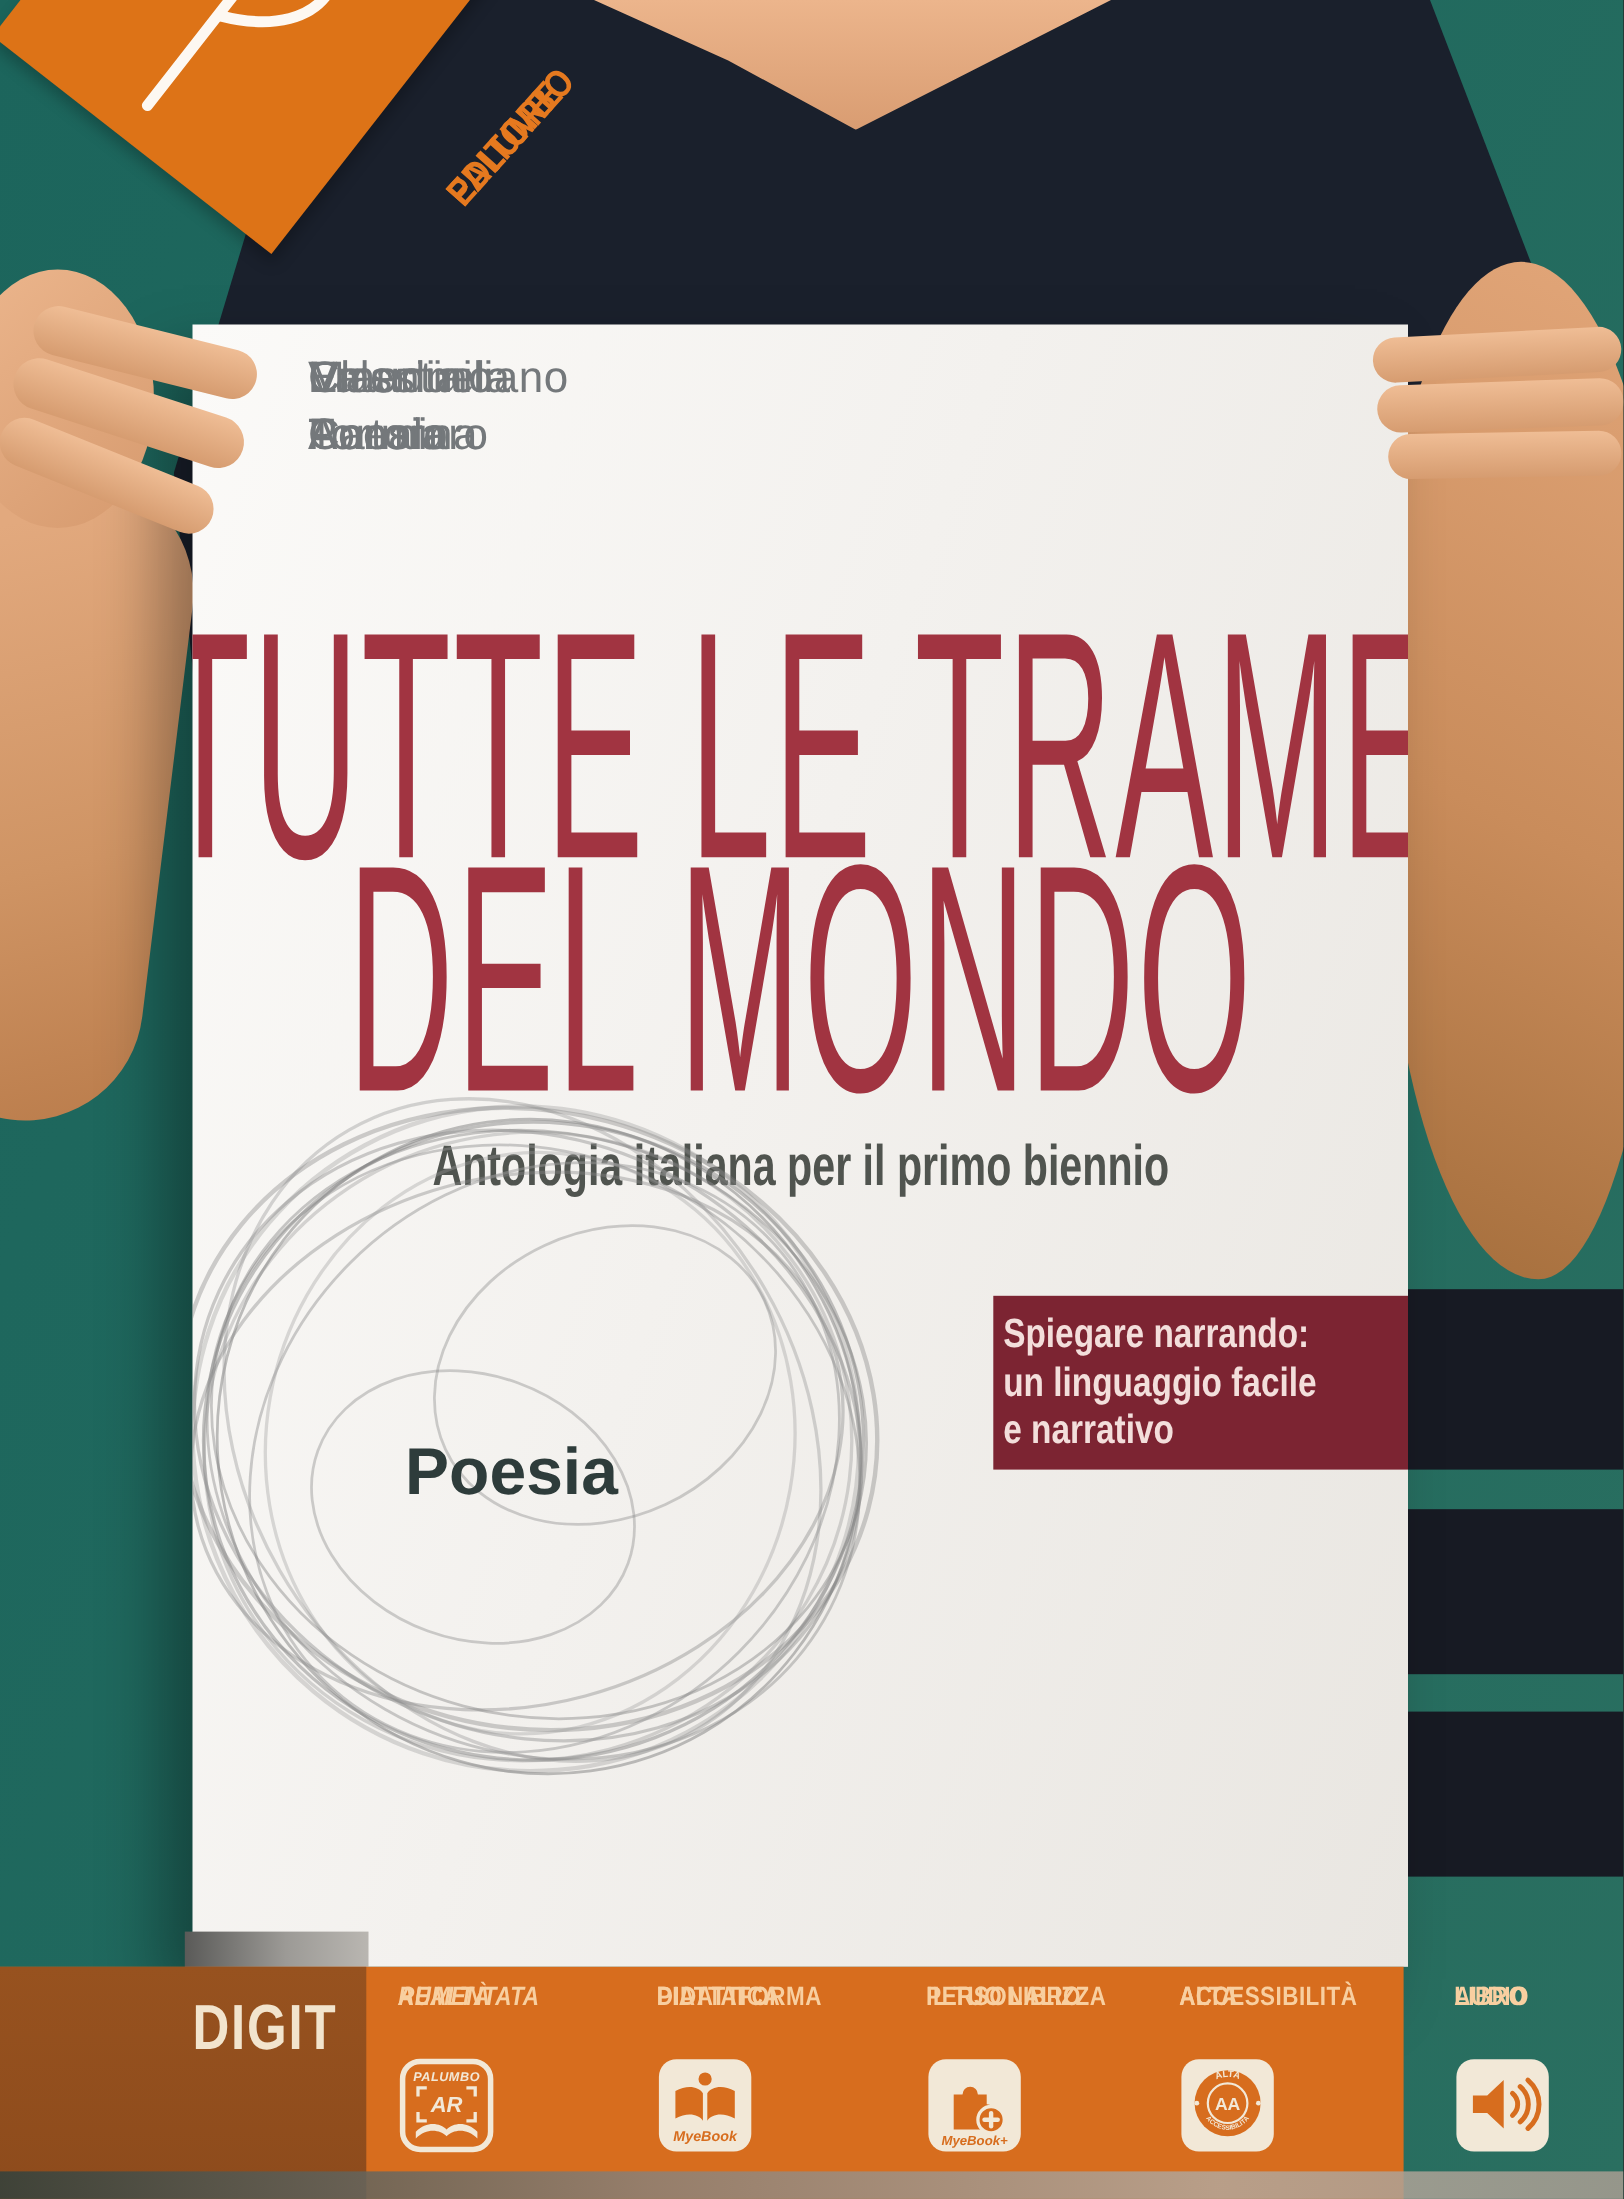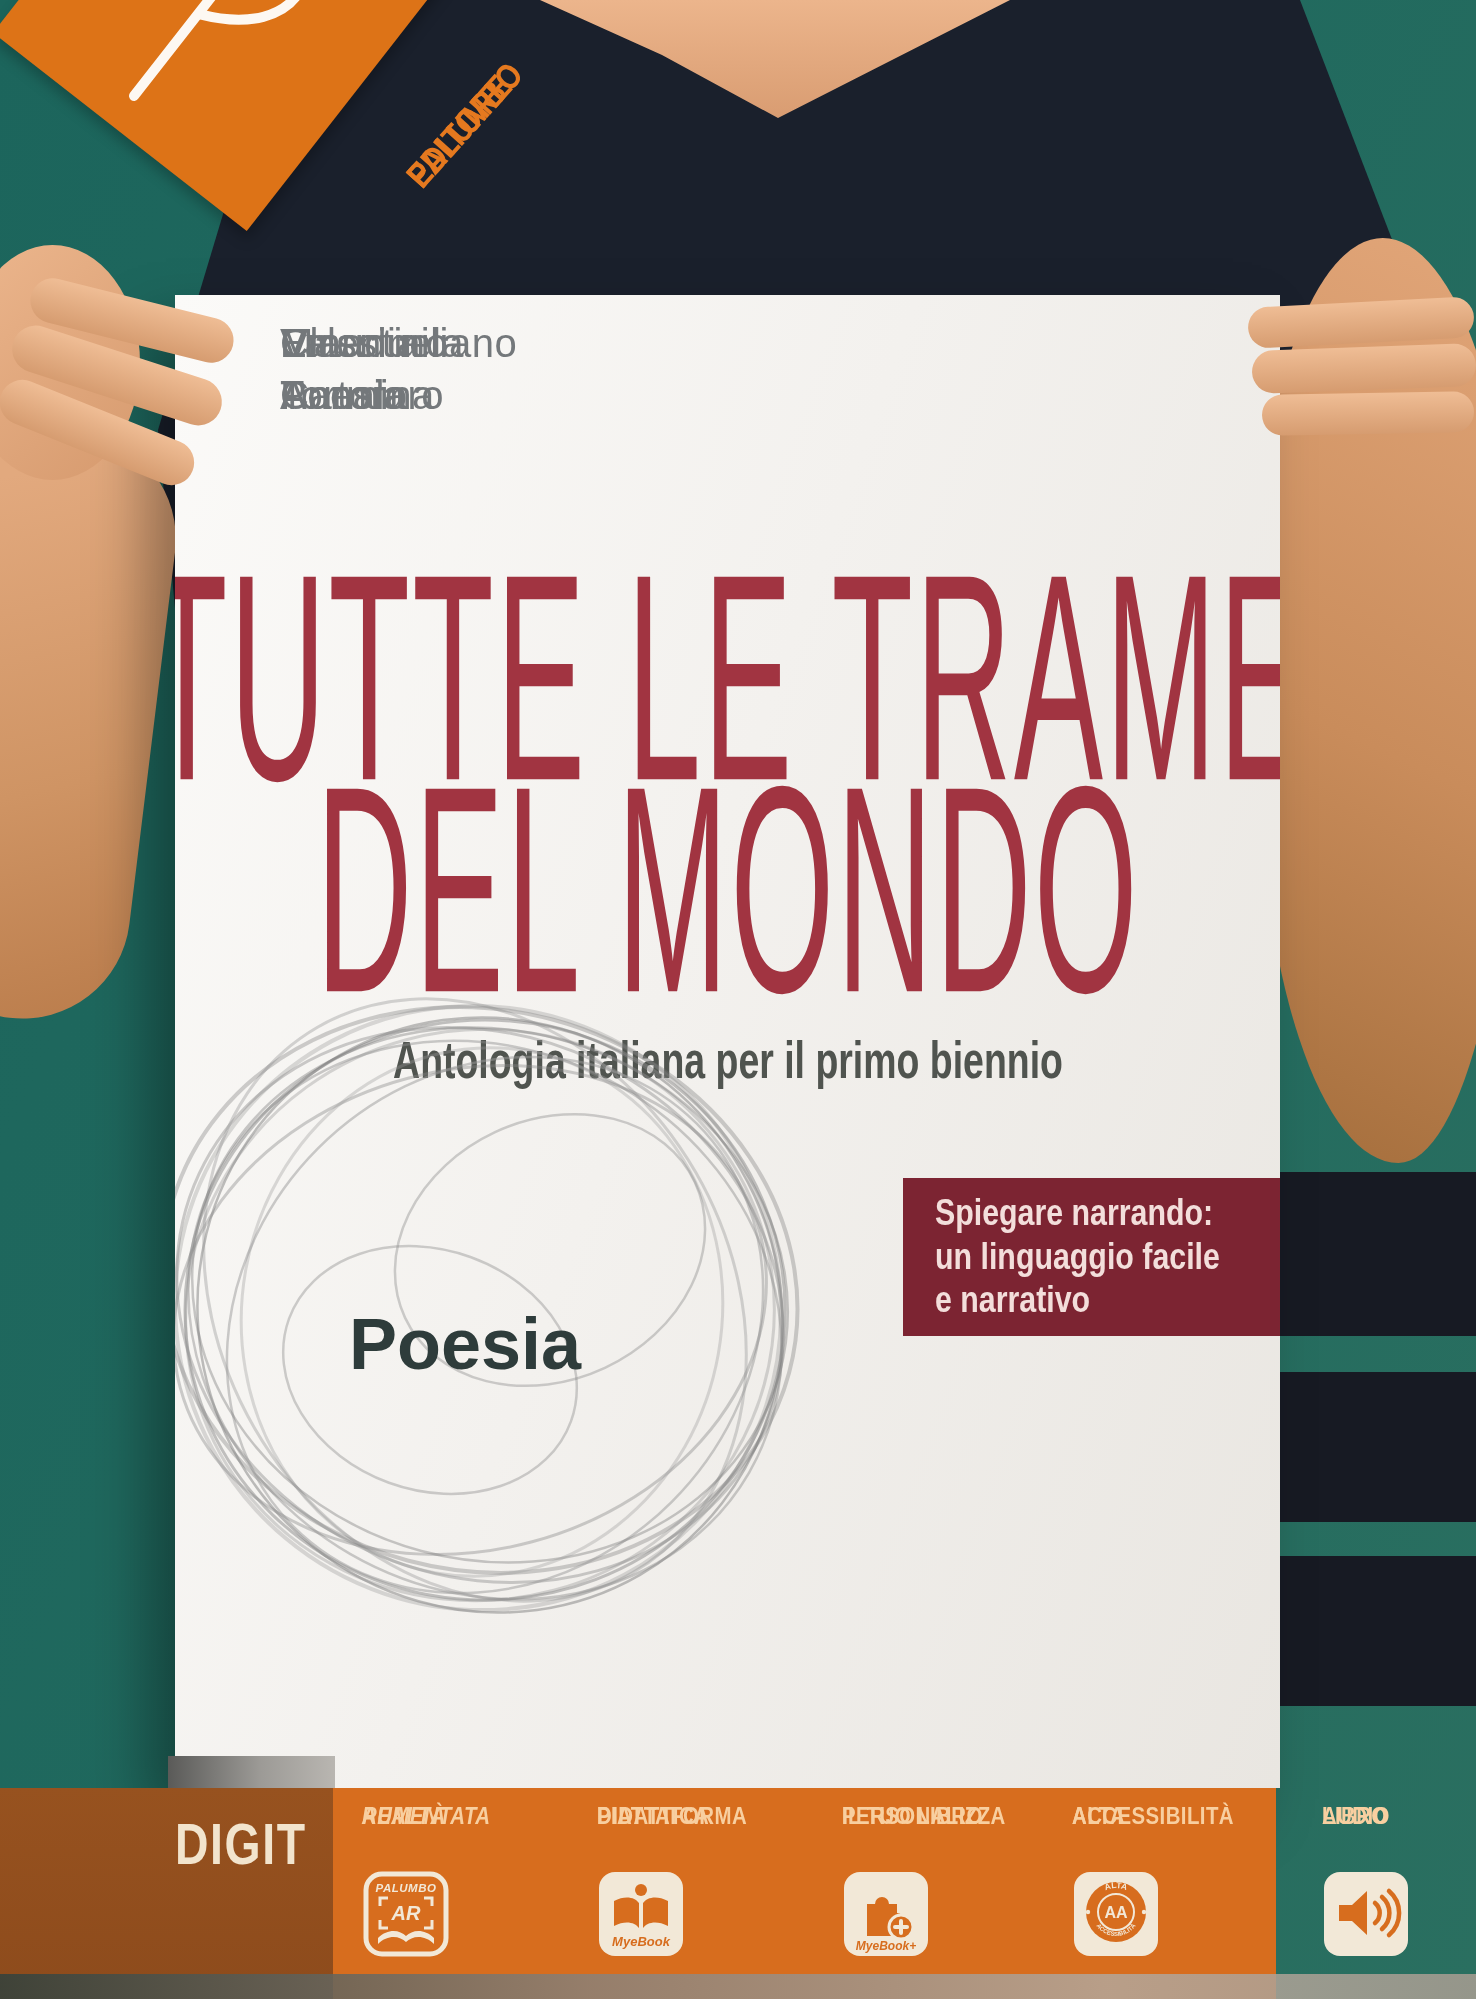--- a/index.html
+++ b/index.html
@@ -42,23 +42,23 @@
         box-shadow:-28px 30px 55px rgba(0,0,0,.35);}
   .authors{left:105px;top:22px;font-size:40px;line-height:1.3;color:#74787b;letter-spacing:.5px;}
   .authors div{position:static;}
   .center-line{left:50%;text-align:center;white-space:nowrap;transform-origin:center;}
   .title-line{font-size:230px;font-weight:400;color:#a13441;letter-spacing:4px;
               transform:translateX(-50%) scale(.58,1.28);}
   .t1{top:250px;} .t2{top:462px;}
   .subtitle{top:735px;font-size:52px;font-weight:bold;color:#50544f;
             transform:translateX(-50%) scale(.72,1);}
   .scribble{left:-45px;top:655px;width:710px;height:730px;}
-  .volume{left:10px;top:1008px;width:560px;text-align:center;font-size:72px;
+  .volume{left:10px;top:1008px;width:560px;text-align:center;font-size:60px;
           font-weight:bold;line-height:1.16;color:#2e3c3b;}
-  .feature{left:728px;width:377px;background:#7c2432;padding:13px 32px;color:#f3dedb;}
+  .feature{left:728px;width:377px;background:#7c2432;padding:13px 9px;color:#f3dedb;}
   .feature .ftxt{position:static;display:inline-block;white-space:nowrap;
                  font-size:37px;font-weight:bold;line-height:1.18;
                  transform:scale(.82,1);transform-origin:left top;}
   .f1{top:883px;height:158px;} .f2{top:1083px;height:145px;} .f3{top:1267px;height:145px;}
 
   
   .diamond{left:58px;top:-156px;width:322px;height:322px;background:#dd7317;
            transform:rotate(38deg);box-shadow:6px 6px 14px rgba(0,0,0,.25);}
   .publisher-name{left:400px;top:170px;transform-origin:0 0;
                   transform:rotate(-48deg) scale(.85,1);color:#e5791f;

